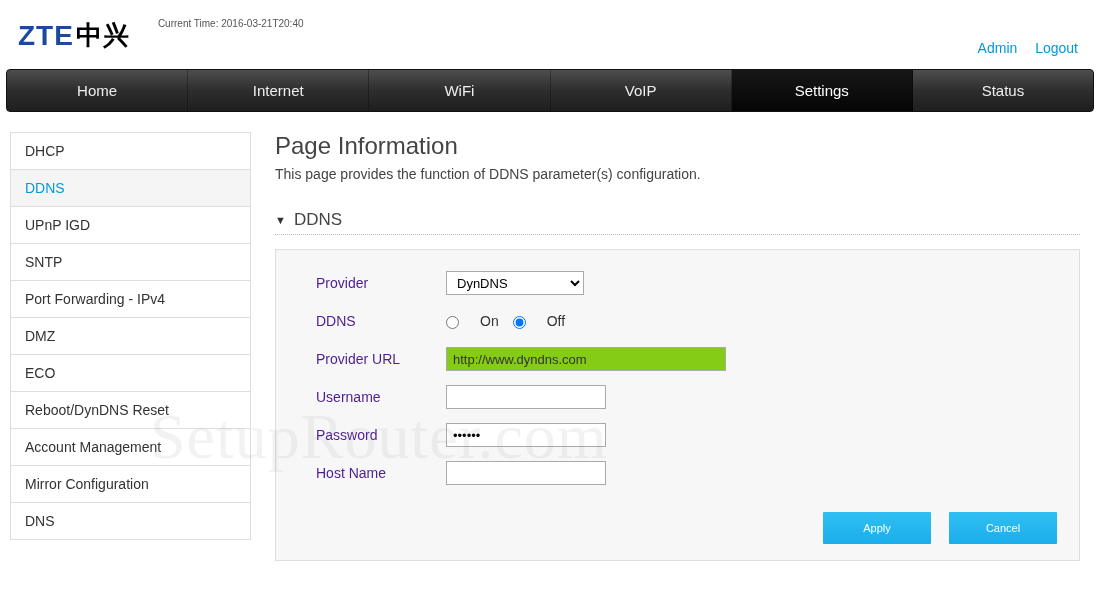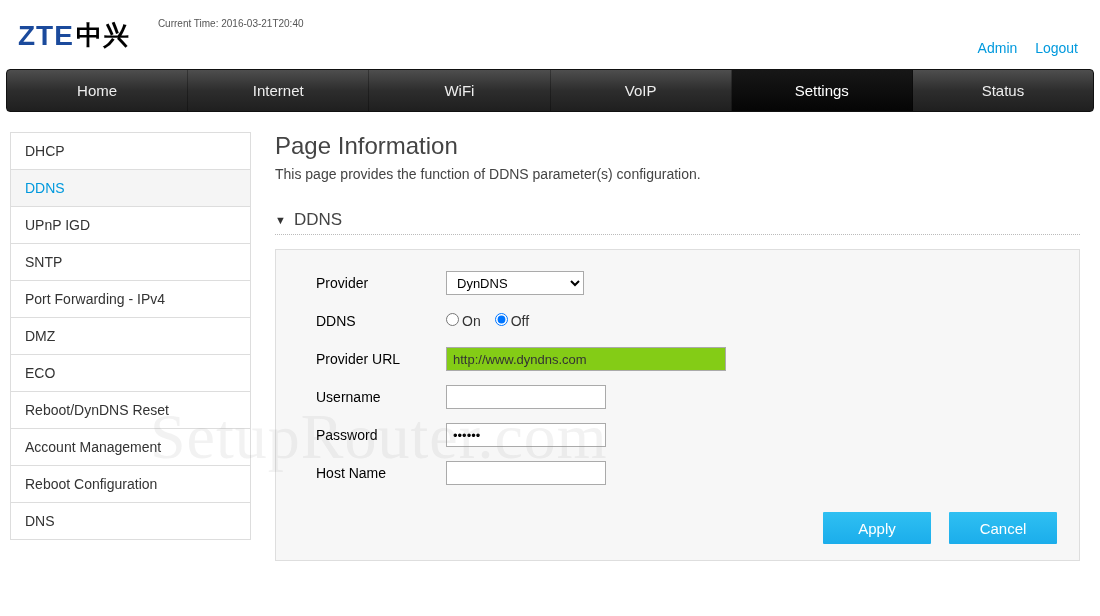--- a/index.html
+++ b/index.html
@@ -120,21 +120,21 @@
   padding: 20px 22px 16px 40px;
 }
 .form-row {
   display: flex;
   align-items: center;
   margin-bottom: 12px;
   min-height: 26px;
 }
 .form-row .label {
   width: 130px;
-  color: #000000;
+  color: #4c1d95;
   font-size: 14px;
 }
 .form-row select,
 .form-row input[type="text"],
 .form-row input[type="password"] {
   height: 24px;
   border: 1px solid #aaa;
   padding: 2px 6px;
   font-size: 13px;
   font-family: inherit;
@@ -147,38 +147,38 @@
   width: 280px;
   color: #333;
 }
 .radio-group {
   display: flex;
   align-items: center;
   gap: 14px;
 }
 .radio-group label {
   display: flex;
-  align-items: flex-start;
-  gap: 3px;
+  align-items: flex-end;
+  gap: 21px;
   font-size: 14px;
   color: #333;
 }
 .button-row {
   display: flex;
   justify-content: flex-end;
   gap: 18px;
   margin-top: 26px;
 }
 .btn {
   min-width: 108px;
   height: 32px;
   background: linear-gradient(to bottom, #2fc0f2, #1badeb);
   color: #fff;
   border: none;
-  font-size: 15px;
+  font-size: 11px;
   cursor: pointer;
   border-radius: 1px;
 }
 .watermark {
   position: absolute;
   font-size: 64px;
   color: rgba(150,150,150,0.12);
   font-family: Georgia, serif;
   pointer-events: none;
   left: 150px;
@@ -215,21 +215,21 @@
   <div class="sidebar">
     <div class="item">DHCP</div>
     <div class="item active">DDNS</div>
     <div class="item">UPnP IGD</div>
     <div class="item">SNTP</div>
     <div class="item">Port Forwarding - IPv4</div>
     <div class="item">DMZ</div>
     <div class="item">ECO</div>
     <div class="item">Reboot/DynDNS Reset</div>
     <div class="item">Account Management</div>
-    <div class="item">Reboot Configuration</div>
+    <div class="item">Mirror Configuration</div>
     <div class="item">DNS</div>
   </div>
 
   <div class="content">
     <div class="page-title">Page Information</div>
     <div class="page-desc">This page provides the function of DDNS parameter(s) configuration.</div>
 
     <div class="section-header">
       <span class="tri">▼</span>
       <span>DDNS</span>

